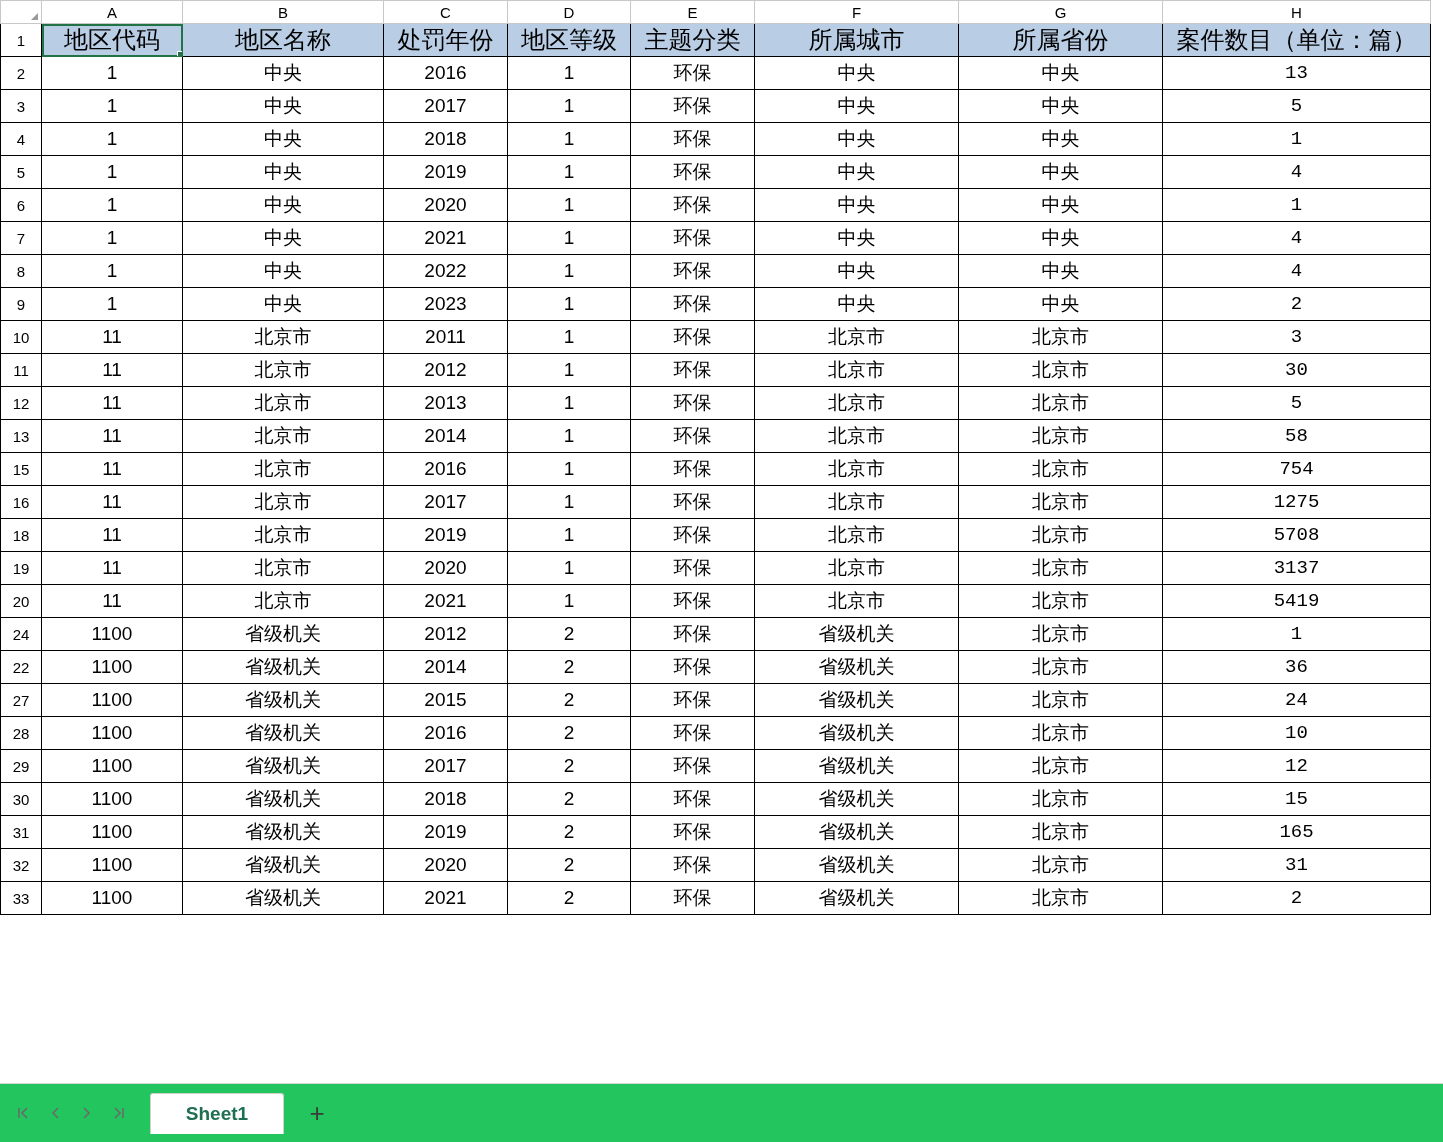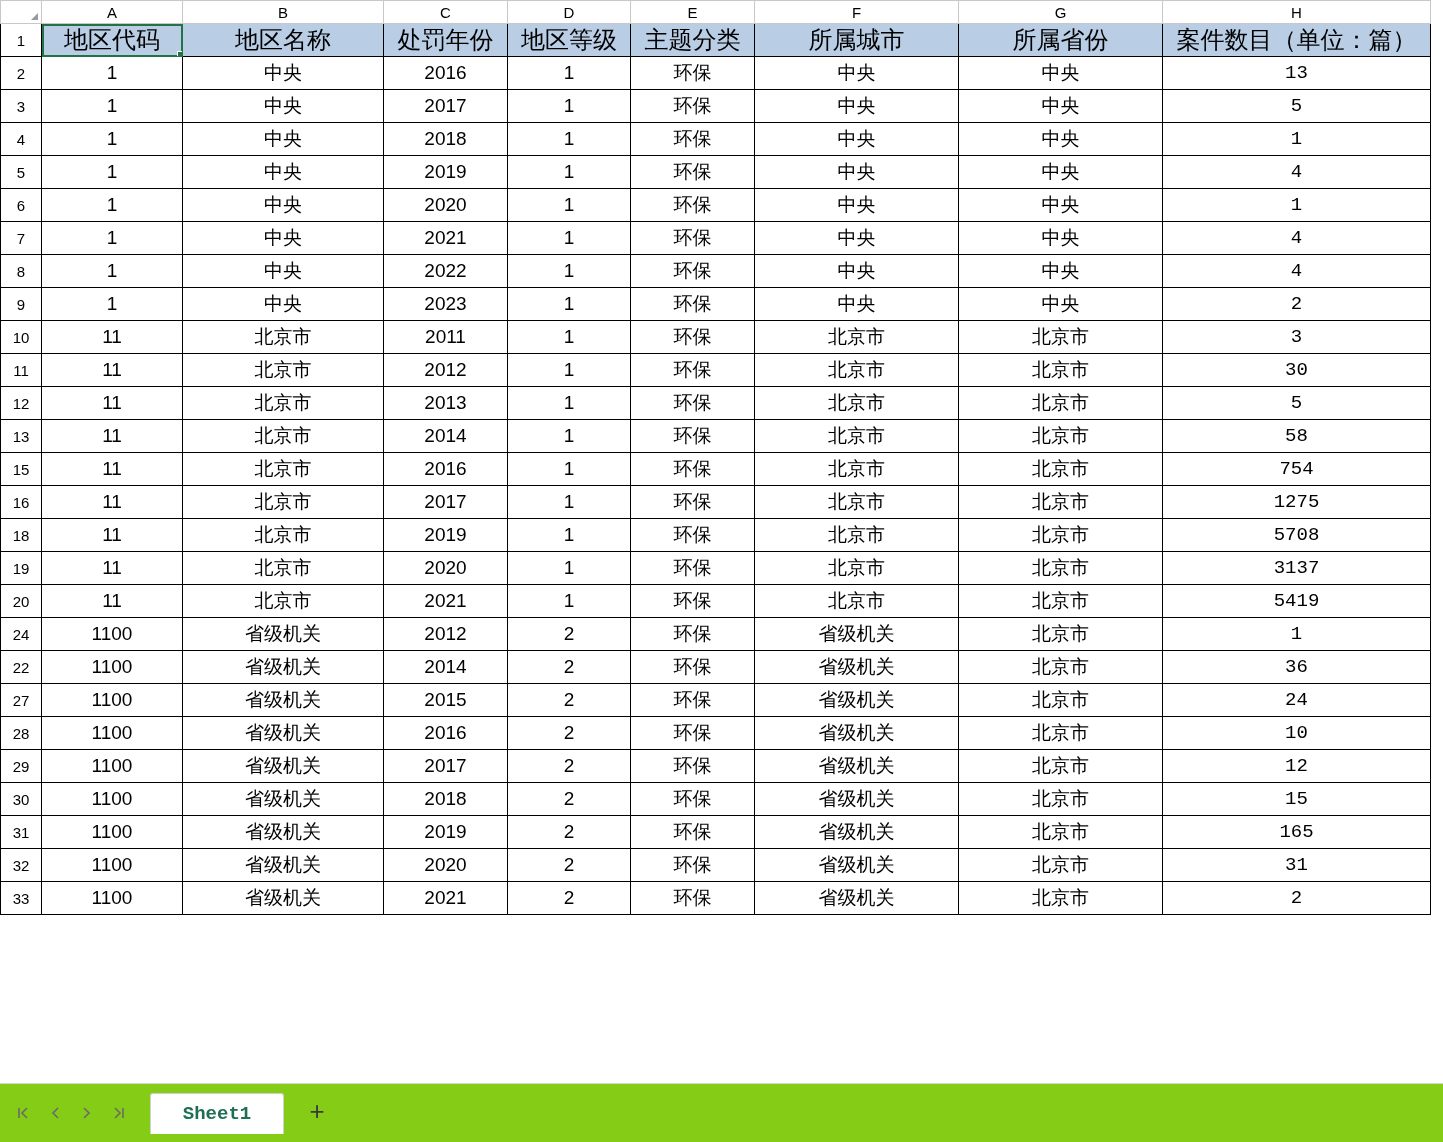--- a/index.html
+++ b/index.html
@@ -98,28 +98,27 @@
   .cC { width: 123px; }
   .cD { width: 122px; }
   .cE { width: 123px; }
   .cF { width: 203px; }
   .cG { width: 203px; font-family: Liberation Mono, monospace; }
   .cH { width: 267px; font-family: Liberation Mono, monospace; }
 
   
   .statusbar {
     height: 58px;
-    background: #84cc16;
+    background: #22c55e;
     border-top: 1px solid #d6d6d2;
     display: flex;
     align-items: center;
     padding-left: 8px;
     gap: 2px;
     flex: 0 0 auto;
-    font-family: Liberation Mono, monospace;
   }
   .navbtn {
     width: 30px;
     height: 34px;
     display: flex;
     align-items: center;
     justify-content: center;
     color: #6b6b6b;
     font-size: 16px;
     user-select: none;

